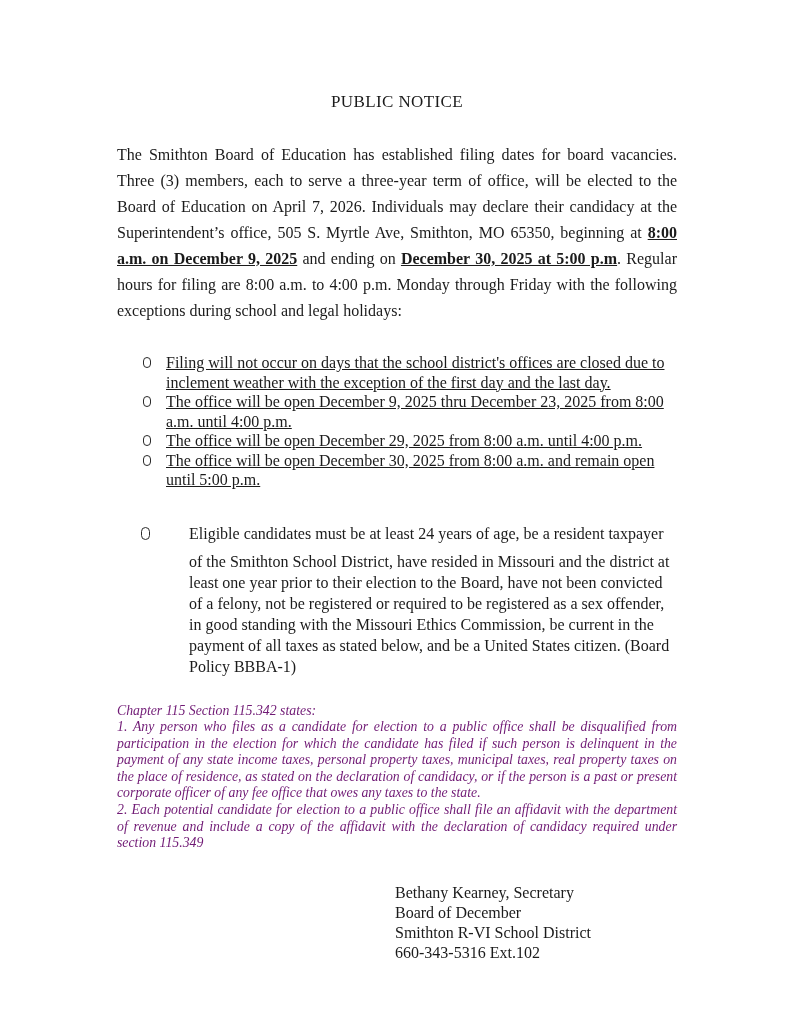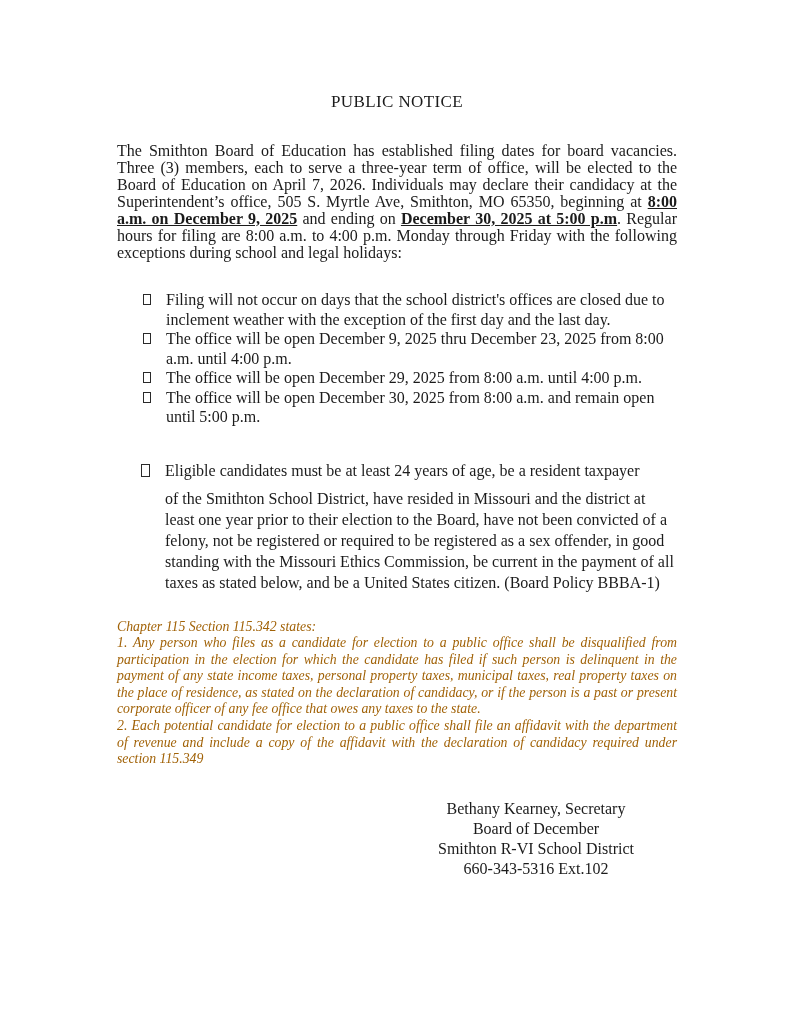--- a/index.html
+++ b/index.html
@@ -1,15 +1,15 @@
 <!DOCTYPE html>
 <html><head>
 <meta charset="utf-8">
 <style>
-  * { margin: 0; padding: 0; box-sizing: border-box; }
+  * { margin: 0; padding: 0; box-sizing: border-box; border-radius: 14px; }
   html, body { background: #ffffff; }
   body {
     width: 791px;
     height: 1024px;
     font-family: "Liberation Serif", serif;
     color: #1b1b1b;
     overflow: hidden;
   }
   .page {
     width: 791px;
@@ -19,69 +19,70 @@
   }
   .title {
     text-align: center;
     font-size: 17px;
     font-weight: 400;
     letter-spacing: 0.4px;
     margin-bottom: 30px;
   }
   .intro {
     font-size: 16px;
-    line-height: 17px;
+    line-height: 26px;
     text-align: justify;
     margin-bottom: 29px;
   }
   .bu {
     font-weight: bold;
     text-decoration: underline;
   }
   ul.exceptions { list-style: none; }
   ul.exceptions li {
     display: flex;
     align-items: flex-start;
     font-size: 16px;
     line-height: 19.5px;
+    text-decoration: underline;
   }
   .bullet {
     flex: none;
     width: 8px;
     height: 11px;
     border: 1px solid #2a2a2a;
     margin: 4px 15px 0 26px;
   }
   .eligibility {
     display: flex;
     align-items: flex-start;
     margin-top: 33px;
     font-size: 16px;
     line-height: 21px;
+    gap: 24px;
   }
   .eligibility .bullet {
     width: 9px;
     height: 13px;
     margin: 4px 15px 0 24px;
   }
   .eligibility .first-line { margin-bottom: 7px; }
   .statute {
     margin-top: 26px;
     font-style: italic;
     font-size: 13.8px;
     line-height: 16.6px;
-    color: #a16207;
+    color: #701a75;
     text-align: justify;
   }
   .signature {
     margin-top: 31px;
     margin-left: 278px;
     font-size: 16px;
     line-height: 20px;
-    text-align: center;
   }
 </style>
 </head>
 <body>
 
 <div class="page">
 
   <h1 class="title">PUBLIC NOTICE</h1>
 
   <p class="intro"><span>The Smithton Board of Education has established filing dates for board vacancies. Three (3) members, each to serve a three-year term of office, will be elected to the Board of Education on April 7, 2026.  Individuals may declare their candidacy at the Superintendent’s office, 505 S. Myrtle Ave, Smithton, MO  65350, beginning at </span><span class="bu">8:00 a.m. on December 9, 2025</span><span> and ending on </span><span class="bu">December 30, 2025 at 5:00 p.m</span><span>.  Regular hours for filing are 8:00 a.m. to 4:00 p.m. Monday through Friday with the following exceptions during school and legal holidays:</span></p>

